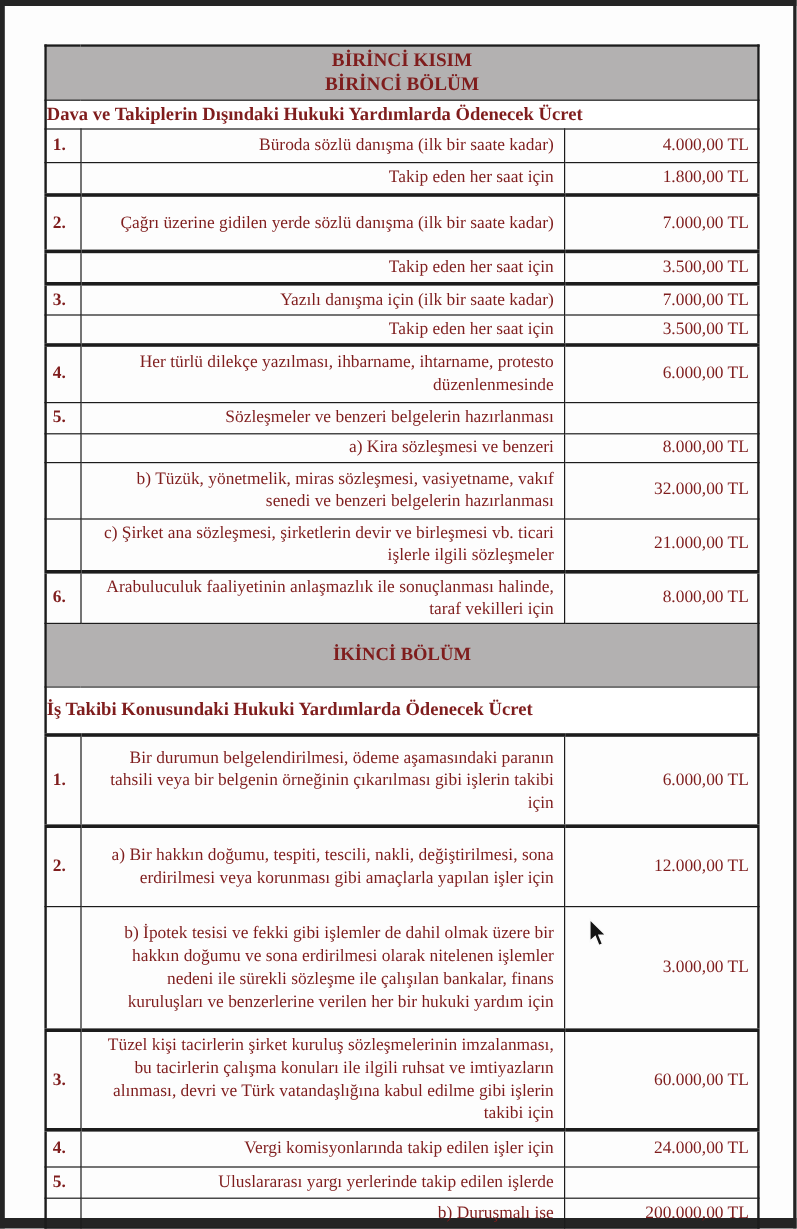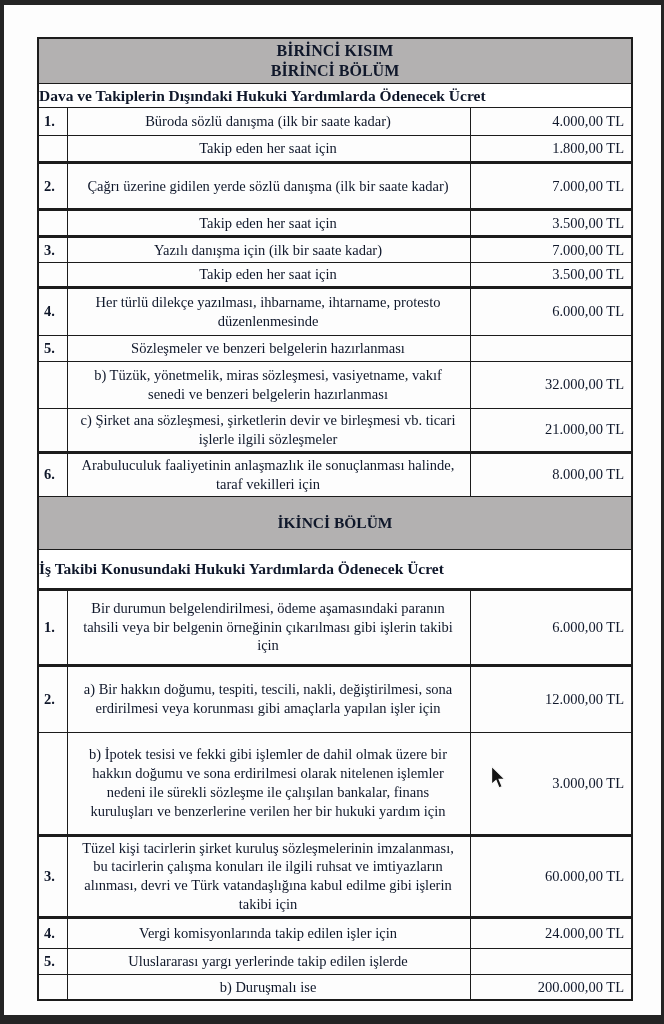--- a/index.html
+++ b/index.html
@@ -1,19 +1,19 @@
 <!DOCTYPE html>
 <html><head>
 <meta charset="utf-8">
 <style>
   html,body{margin:0;padding:0;background:#e8e8e8;}
   .page{
     position:relative;width:664px;height:1024px;background:#fdfdfd;
     overflow:hidden;font-family:"Liberation Serif","DejaVu Serif",serif;
-    color:#0f172a;
+    color:#7f1d1d;
   }
   
   .edge{position:absolute;background:#242424;}
   .edge-top{left:0;top:0;width:664px;height:5px;}
   .edge-left{left:0;top:0;width:4px;height:1024px;}
   .edge-right{right:0;top:0;width:3px;height:1024px;}
   .edge-bottom{left:0;top:1015px;width:664px;height:9px;}
 
   table.tariff{
     position:absolute;left:37px;top:37px;width:594px;
@@ -33,21 +33,21 @@
   }
   .sec-title{
     background:#fff;font-weight:bold;
     font-size:15.5px;padding:1px 0;
   }
   td.num{
     font-weight:bold;font-size:14.5px;text-align:left;
     padding:1px 1px 1px 5px;
   }
   td.desc{
-    font-size:14.5px;line-height:1.3;padding:2px 8px 2px 7px;text-align:center;
+    font-size:14.5px;line-height:1.3;padding:2px 8px 2px 7px;text-align:right;
   }
   td.val{
     font-size:14.5px;text-align:right;padding:1px 7px 1px 2px;white-space:nowrap;
   }
 
   .cursor{position:absolute;left:490px;top:765px;width:17px;height:26px;}
 </style>
 </head>
 <body>
 
@@ -108,20 +108,25 @@
     <tr style="height:48px" class="thick">
       <td class="num">4.</td>
       <td class="desc">Her türlü dilekçe yazılması, ihbarname, ihtarname, protesto düzenlenmesinde</td>
       <td class="val">6.000,00 TL</td>
     </tr>
     <tr style="height:26px">
       <td class="num">5.</td>
       <td class="desc">Sözleşmeler ve benzeri belgelerin hazırlanması</td>
       <td class="val"></td>
     </tr>
+    <tr style="height:23px">
+      <td class="num"></td>
+      <td class="desc">a) Kira sözleşmesi ve benzeri</td>
+      <td class="val">8.000,00 TL</td>
+    </tr>
     <tr style="height:47px">
       <td class="num"></td>
       <td class="desc">b) Tüzük, yönetmelik, miras sözleşmesi, vasiyetname, vakıf senedi ve benzeri belgelerin hazırlanması</td>
       <td class="val">32.000,00 TL</td>
     </tr>
     <tr style="height:44px">
       <td class="num"></td>
       <td class="desc">c) Şirket ana sözleşmesi, şirketlerin devir ve birleşmesi vb. ticari işlerle ilgili sözleşmeler</td>
       <td class="val">21.000,00 TL</td>
     </tr>

